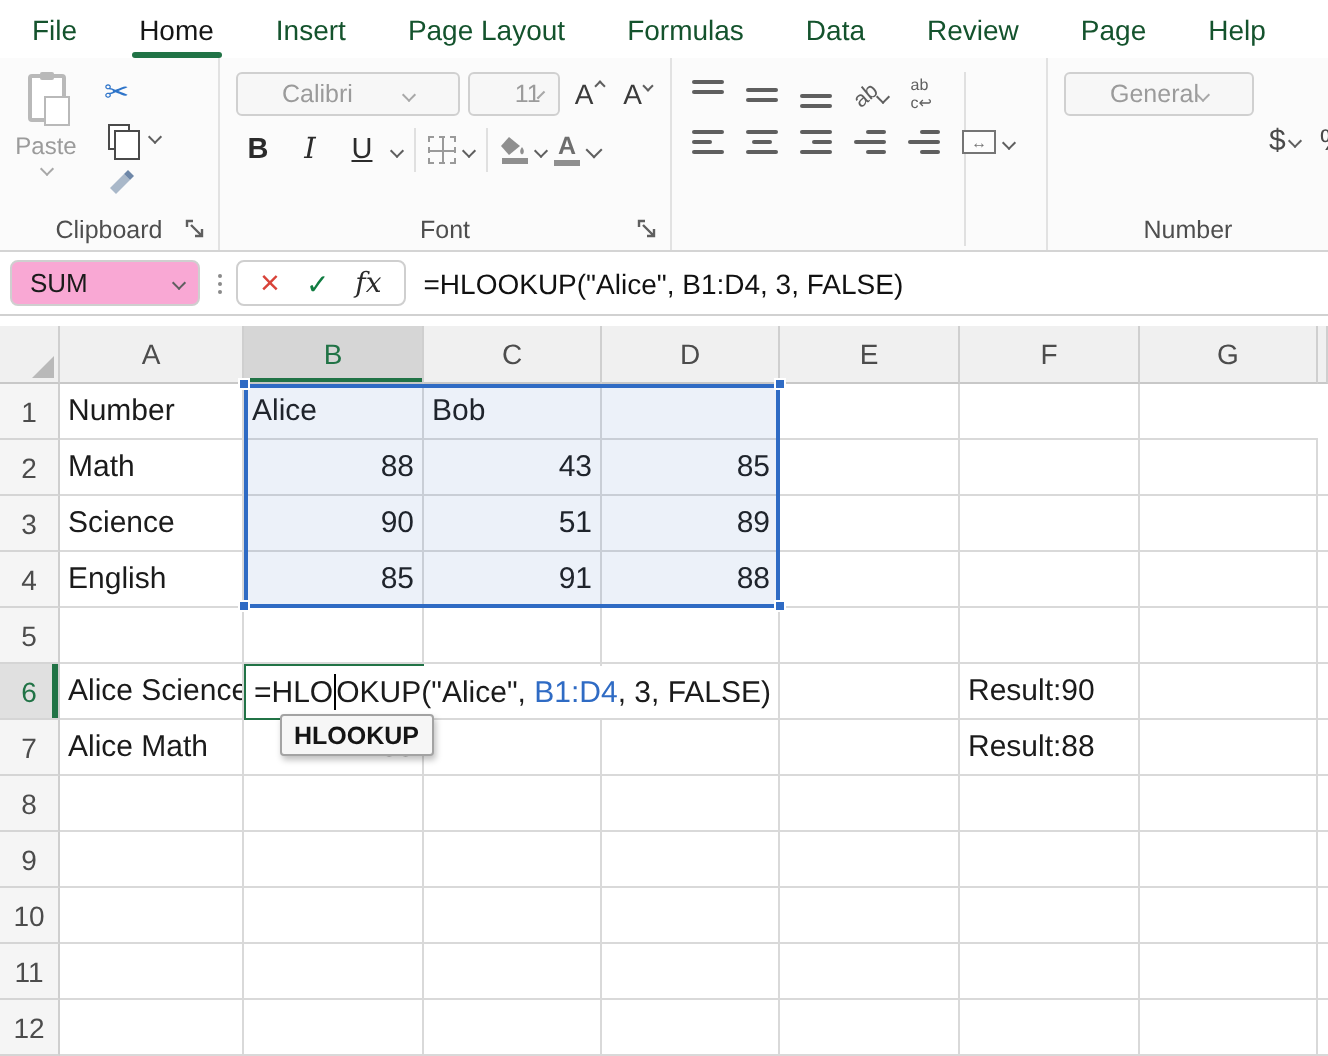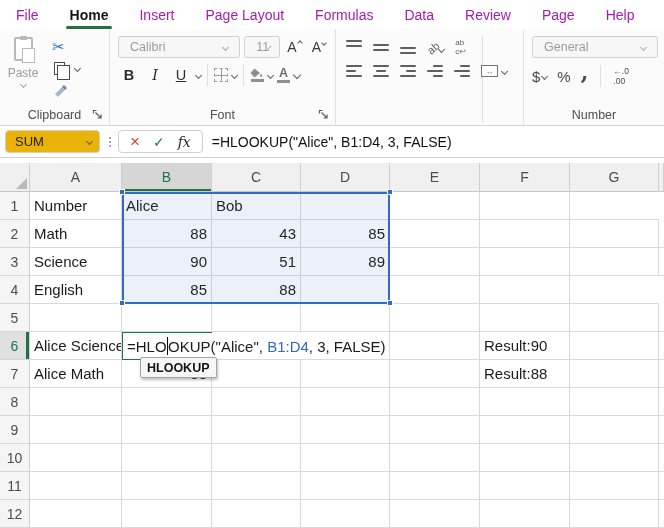--- a/index.html
+++ b/index.html
@@ -2,22 +2,22 @@
 <html><head>
 <meta charset="utf-8">
 <style>
   * { margin:0; padding:0; box-sizing:border-box; }
   html,body { width:664px; height:528px; overflow:hidden; }
   body { font-family:"Liberation Sans", sans-serif; background:#fff; color:#1b1b1b; }
   .app { position:relative; width:664px; height:528px; background:#fff; }
 
   
   .tabbar { height:29px; display:flex; align-items:center; gap:27px; padding-left:14px; background:#fff; }
-  .tab { font-size:14px; color:#a21caf; position:relative; padding:4px 2px; cursor:default; white-space:nowrap; }
-  .tab.active { color:#161616; font-weight:bold;text-align:right; }
+  .tab { font-size:14px; color:#14532d; position:relative; padding:4px 2px; cursor:default; white-space:nowrap; }
+  .tab.active { color:#161616; font-weight:normal;text-align:right; }
   .tab.active::after { content:""; position:absolute; left:-2px; right:-2px; bottom:-2px; height:3px; border-radius:2px; background:#217346; }
 
   
   .ribbon { height:97px; background:#fbfbfb; border-bottom:1px solid #d4d4d4; display:flex; }
   .rgroup { position:relative; display:flex; flex-direction:column; border-right:1px solid #e2e2e2; }
   .g-clip { width:110px; } .g-font { width:226px; } .g-align { width:188px; } .g-num { width:140px; border-right:none; }
   .gbody { flex:1; display:flex; padding-top:5px; }
   .gfoot { height:20px; display:flex; align-items:center; justify-content:center; position:relative; }
   .glabel { font-size:12.5px; color:#4e4e4e; }
   .launcher { position:absolute; right:5px; bottom:4px; width:12px; height:12px; display:flex; }
@@ -35,21 +35,21 @@
   .plabel { font-size:12px; margin-top:3px; }
   .clipcol { display:flex; flex-direction:column; justify-content:space-between; padding:2px 0 4px 6px; }
   .cbtn { display:flex; align-items:center; gap:4px; height:20px; }
   .scissors { color:#2e74c9; font-size:15px; line-height:1; }
   .copy-ic { width:11px; height:13px; border:1.5px solid #4a4a4a; background:#fff; position:relative; margin-left:2px; }
   .copy-ic::after { content:""; position:absolute; left:2px; top:2px; width:11px; height:13px; border:1.5px solid #4a4a4a; background:#fff; }
 
   
   .fontcol { display:flex; flex-direction:column; gap:6px; padding:2px 6px 0 8px; width:100%; }
   .frow { display:flex; align-items:center; gap:4px; }
-  .selbox { height:22px; border:1px solid #d0d0d0; border-radius:3px; background:#f7f7f7; display:flex; align-items:center; justify-content:space-between; padding:0 11px; font-size:12.5px; }
+  .selbox { height:22px; border:1px solid #d0d0d0; border-radius:3px; background:#f7f7f7; display:flex; align-items:center; justify-content:space-between; padding:0 22px; font-size:12.5px; }
   .fname { width:126px; } .fsize { width:36px; }
   .abtn { font-size:14px; color:#3b3b3b; display:flex; align-items:flex-start; gap:1px; padding:0 3px; }
   .abtn .chv { width:4px; height:4px; margin-top:2px; }
   .fmt { width:22px; height:20px; display:flex; align-items:center; justify-content:center; font-size:14.5px; color:#2b2b2b; }
   .b { font-weight:bold; }
   .i { font-style:italic; font-family:"DejaVu Serif", serif; }
   .u { text-decoration:underline; }
   .vsep { width:1px; height:22px; background:#e0e0e0; margin:0 2px; }
   .borders-ic { width:14px; height:14px; border:1px dashed #9a9a9a;
     background-image:linear-gradient(#9a9a9a 0 0),linear-gradient(#9a9a9a 0 0);
@@ -65,30 +65,30 @@
   .il i { display:block; height:2px; background:#5f5f5f; border-radius:1px; }
   .v-top { justify-content:flex-start; } .v-mid { justify-content:center; } .v-bot { justify-content:flex-end; }
   .h-left { align-items:flex-start; justify-content:center; } .h-center { align-items:center; justify-content:center; } .h-right { align-items:flex-end; justify-content:center; }
   .w16{width:16px;} .w10{width:10px;}
   .orient { font-size:11px; color:#5f5f5f; transform:rotate(-40deg); display:inline-block; }
   .wrap-ic { font-size:8px; line-height:1.15; color:#5f5f5f; text-align:left; }
   .merge-ic { width:17px; height:12px; border:1px solid #757575; position:relative; background:#fdfdfd; display:flex; align-items:center; justify-content:center; font-size:8px; color:#757575; }
   .align-vline { position:absolute; right:40px; top:2px; bottom:2px; width:1px; background:#e0e0e0; }
 
   
-  .numcol { display:flex; flex-direction:column; gap:7px; padding:2px 0 0 8px; width:100%; }
+  .numcol { display:flex; flex-direction:row; gap:7px; padding:2px 0 0 8px; width:100%; }
   .genbox { width:126px; height:22px; }
   .nrow { display:flex; align-items:center; gap:10px; }
   .nbt { font-size:15px; color:#4a4a4a; display:flex; align-items:center; gap:2px; }
   .comma { font-family:"DejaVu Serif", serif; font-size:22px; font-weight:bold; line-height:10px; margin-top:-8px; }
   .decimals { font-size:8.5px; color:#4a4a4a; line-height:1.2; white-space:nowrap; overflow:hidden; width:26px; }
 
   
   .fbar { height:32px; background:#fff; border-bottom:1px solid #d1d1d1; display:flex; align-items:center; padding-left:5px; }
-  .namebox { width:95px; height:23px; border:1px solid #cfcfcf; border-radius:4px; display:flex; align-items:center; justify-content:space-between; padding:0 7px 0 9px; font-size:13px; color:#1b1b1b; background:#eab308; }
+  .namebox { width:95px; height:23px; border:1px solid #cfcfcf; border-radius:4px; display:flex; align-items:center; justify-content:space-between; padding:0 7px 0 9px; font-size:13px; color:#1b1b1b; background:#f9a8d4; }
   .fdots { display:flex; flex-direction:column; gap:2px; margin:0 7px 0 9px; }
   .fdots i { width:2px; height:2px; border-radius:50%; background:#8a8a8a; }
   .fbtns { height:23px; border:1px solid #cfcfcf; border-radius:4px; display:flex; align-items:center; gap:13px; padding:0 11px; background:#fff; }
   .fx-cancel { color:#d84339; font-size:17px; line-height:1; }
   .fx-enter { color:#107c41; font-size:14px; line-height:1; }
   .fx-label { font-family:"DejaVu Serif", serif; font-style:italic; font-size:14px; color:#2b2b2b; }
   .finput { flex:1; margin-left:9px; font-size:14px; color:#111; white-space:pre; overflow:hidden; }
 
   .fgap { height:5px; background:#fff; }
 
@@ -377,20 +377,21 @@
           <div class="cell num">89</div>
           <div class="cell"></div>
           <div class="cell"></div>
           <div class="cell"></div>
           <div class="sliver"></div>
         </div>
         <div class="grow-line" style="grid-template-columns: 30px 92px 90px 89px 89px 90px 90px 89px 1fr; height: 28px;">
           <div class="rhc">4</div>
           <div class="cell">English</div>
           <div class="cell num">85</div>
+          <div class="cell num">91</div>
           <div class="cell num">88</div>
           <div class="cell"></div>
           <div class="cell"></div>
           <div class="cell"></div>
           <div class="sliver"></div>
         </div>
         <div class="grow-line" style="grid-template-columns: 30px 92px 90px 89px 89px 90px 90px 89px 1fr; height: 28px;">
           <div class="rhc">5</div>
           <div class="cell"></div>
           <div class="cell"></div>

